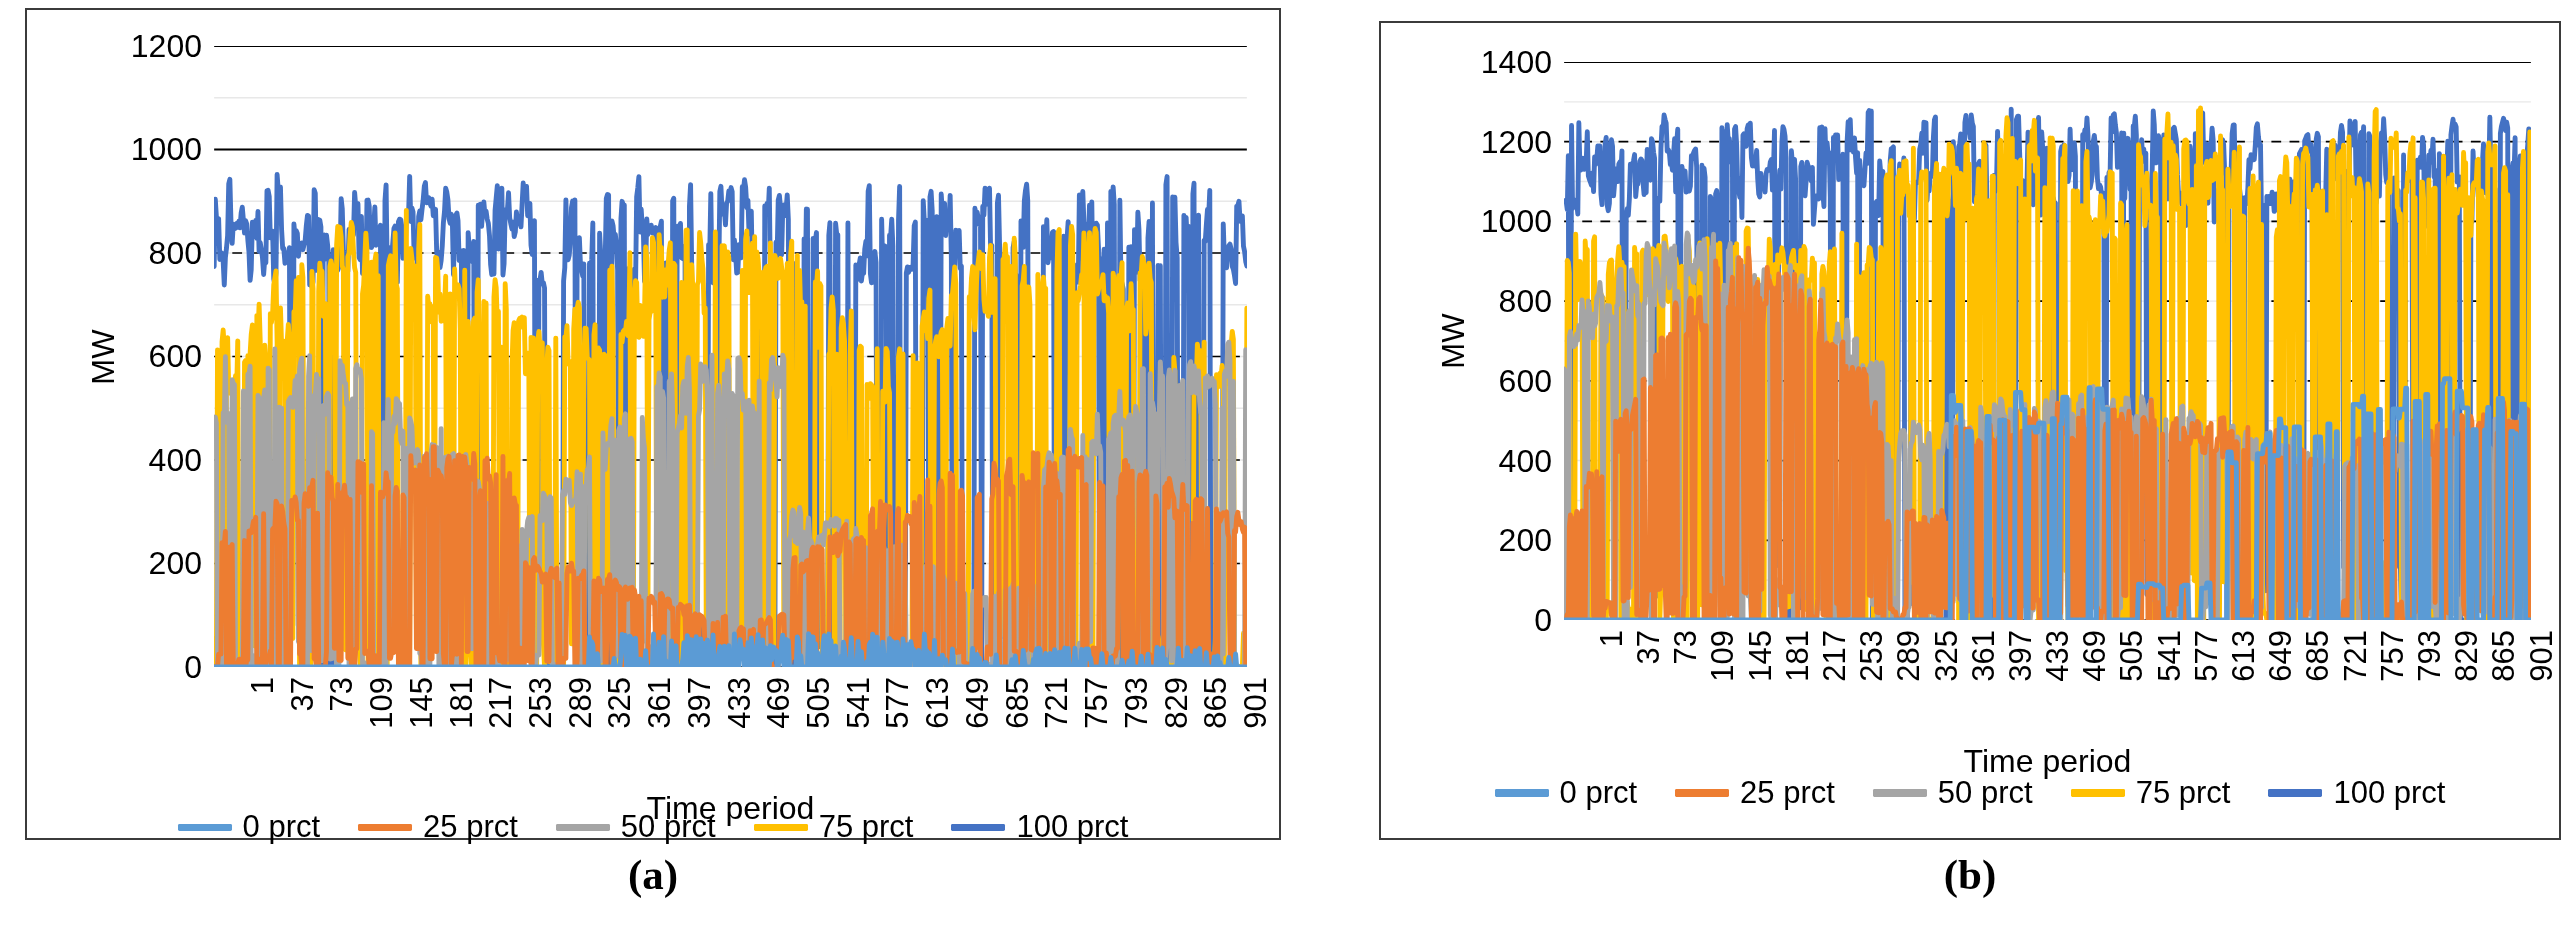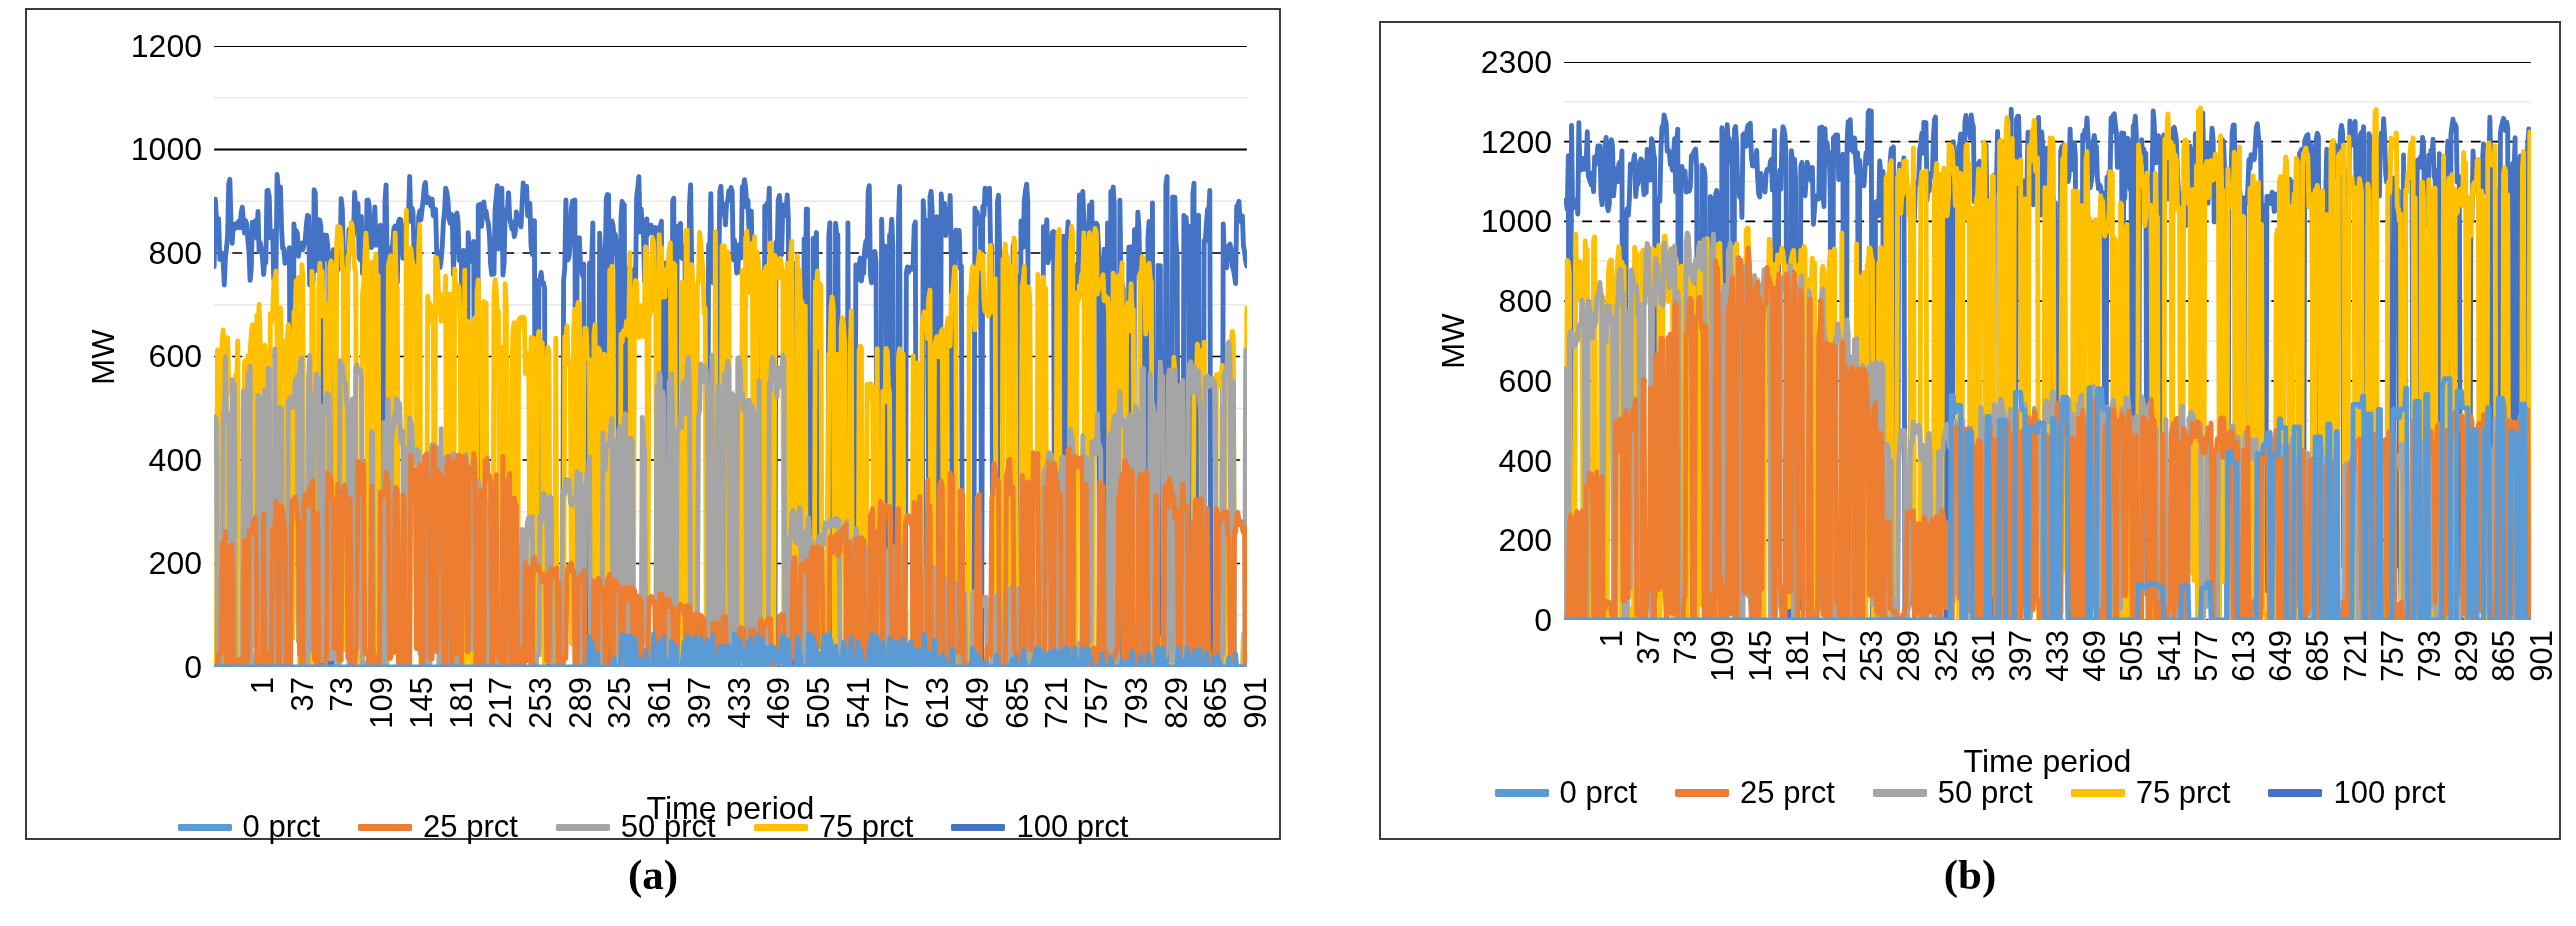--- a/index.html
+++ b/index.html
@@ -213,21 +213,21 @@
     <div class="chart-area">
       <div class="y-title" id="ytitle-b" style="left: 31px; top: 300px; width: 84px; text-align: center;">MW</div>
       <div class="y-ticklabels" id="yticks-b" style="left: 38px; top: 39px; width: 133px; height: 558px;">
           <div class="yt" style="top: 558px;">0</div>
           <div class="yt" style="top: 478px;">200</div>
           <div class="yt" style="top: 399px;">400</div>
           <div class="yt" style="top: 319px;">600</div>
           <div class="yt" style="top: 239px;">800</div>
           <div class="yt" style="top: 159px;">1000</div>
           <div class="yt" style="top: 80px;">1200</div>
-          <div class="yt" style="top: 0px;">2300</div>
+          <div class="yt" style="top: 0px;">1400</div>
         </div>
       <div class="plot" id="plot-b" style="left: 183px; top: 39px; width: 967px; height: 558px;">
           <svg width="967" height="558" viewBox="0 0 1386 800">
             <g>
               <line x1="0" x2="1386" y1="800" y2="800" stroke="#e8e8e8" stroke-width="2"></line>
               <line x1="0" x2="1386" y1="742.8571428571429" y2="742.8571428571429" stroke="#e8e8e8" stroke-width="2"></line>
               <line x1="0" x2="1386" y1="685.7142857142858" y2="685.7142857142858" stroke="#e8e8e8" stroke-width="2"></line>
               <line x1="0" x2="1386" y1="628.5714285714286" y2="628.5714285714286" stroke="#e8e8e8" stroke-width="2"></line>
               <line x1="0" x2="1386" y1="571.4285714285714" y2="571.4285714285714" stroke="#e8e8e8" stroke-width="2"></line>
               <line x1="0" x2="1386" y1="514.2857142857142" y2="514.2857142857142" stroke="#e8e8e8" stroke-width="2"></line>

